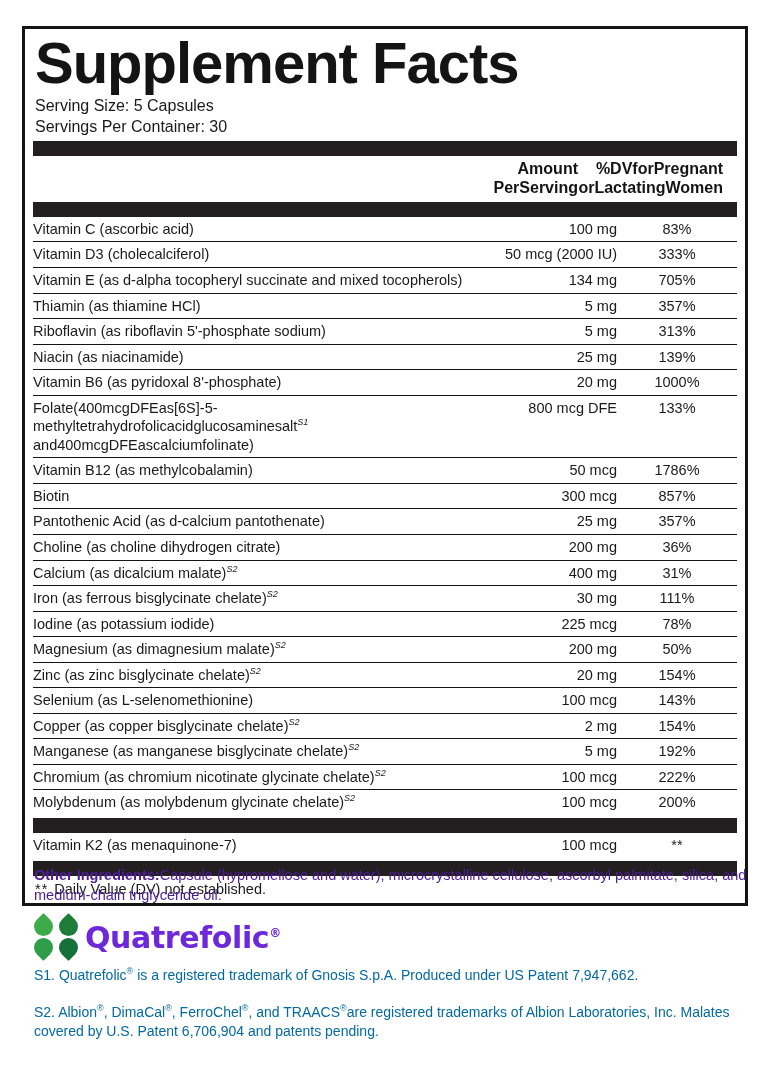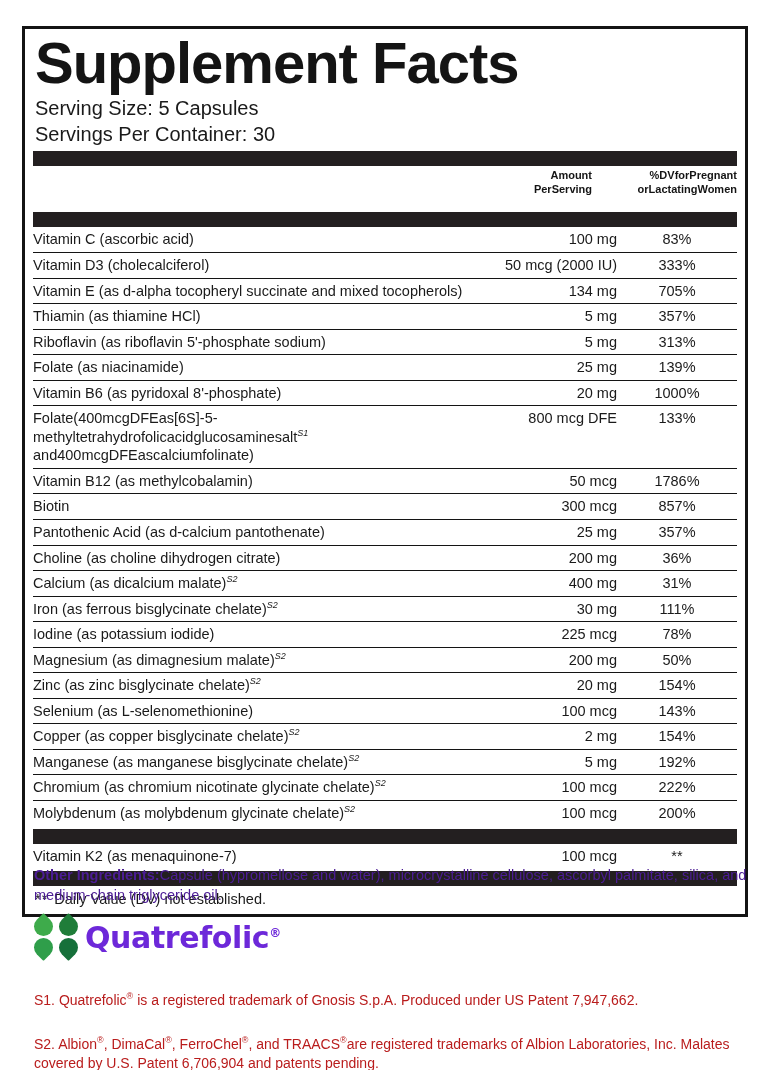--- a/index.html
+++ b/index.html
@@ -42,44 +42,44 @@
     letter-spacing: -1px;
     margin: 6px 0 4px 2px;
     white-space: nowrap;
     color: #141414;
   }
 
   .serving-lines {
     margin: 0 0 4px 2px;
   }
   .serving-line {
-    font-size: 20px;
+    font-size: 16px;
     line-height: 1.32;
     color: #1a1a1a;
   }
 
   
   .bar-thick {
     height: 15px;
     background: #231f20;
     margin: 3px 0 0 0;
   }
   .bar-thick.tight { margin-top: 2px; }
 
   
   .col-head {
     position: relative;
     height: 44px;
   }
   .col-head-inner {
     position: absolute;
-    right: 0;
+    right: 14px;
     top: 3px;
     text-align: right;
-    font-size: 11px;
+    font-size: 16px;
     font-weight: bold;
     line-height: 1.22;
     color: #141414;
   }
   .col-head-row { display: block; white-space: nowrap; }
   .ch-amount { display: inline-block; width: 92px; text-align: right; }
   .ch-dv { display: inline-block; width: 145px; text-align: right; }
 
   
   table.facts {
@@ -173,23 +173,22 @@
   
   .tm-notes {
     position: absolute;
     left: 34px;
     top: 966px;
     width: 716px;
   }
   .tm-note {
     font-size: 14px;
     line-height: 1.35;
-    color: #b91c1c;
+    color: #0369a1;
     margin-bottom: 18px;
-    margin-top: 25px;
   }
   .tm-note:last-child { margin-bottom: 0; }
   .tm-note sup { font-size: 9px; vertical-align: super; line-height: 0; }
 </style>
 </head>
 <body>
 
 <div class="page">
 
   <div class="panel">
@@ -237,21 +236,21 @@
             <td class="c-name">Thiamin (as thiamine HCl)</td>
             <td class="c-amt">5 mg</td>
             <td class="c-dv">357%</td>
           </tr>
           <tr>
             <td class="c-name">Riboflavin (as riboflavin 5'-phosphate sodium)</td>
             <td class="c-amt">5 mg</td>
             <td class="c-dv">313%</td>
           </tr>
           <tr>
-            <td class="c-name">Folate (as niacinamide)</td>
+            <td class="c-name">Niacin (as niacinamide)</td>
             <td class="c-amt">25 mg</td>
             <td class="c-dv">139%</td>
           </tr>
           <tr>
             <td class="c-name">Vitamin B6 (as pyridoxal 8'-phosphate)</td>
             <td class="c-amt">20 mg</td>
             <td class="c-dv">1000%</td>
           </tr>
           <tr>
             <td class="c-name">Folate(400mcgDFEas[6S]-5-methyltetrahydrofolicacidglucosaminesalt<sup class="ref">S1</sup><br><span>and400mcgDFEascalciumfolinate)</span></td>

